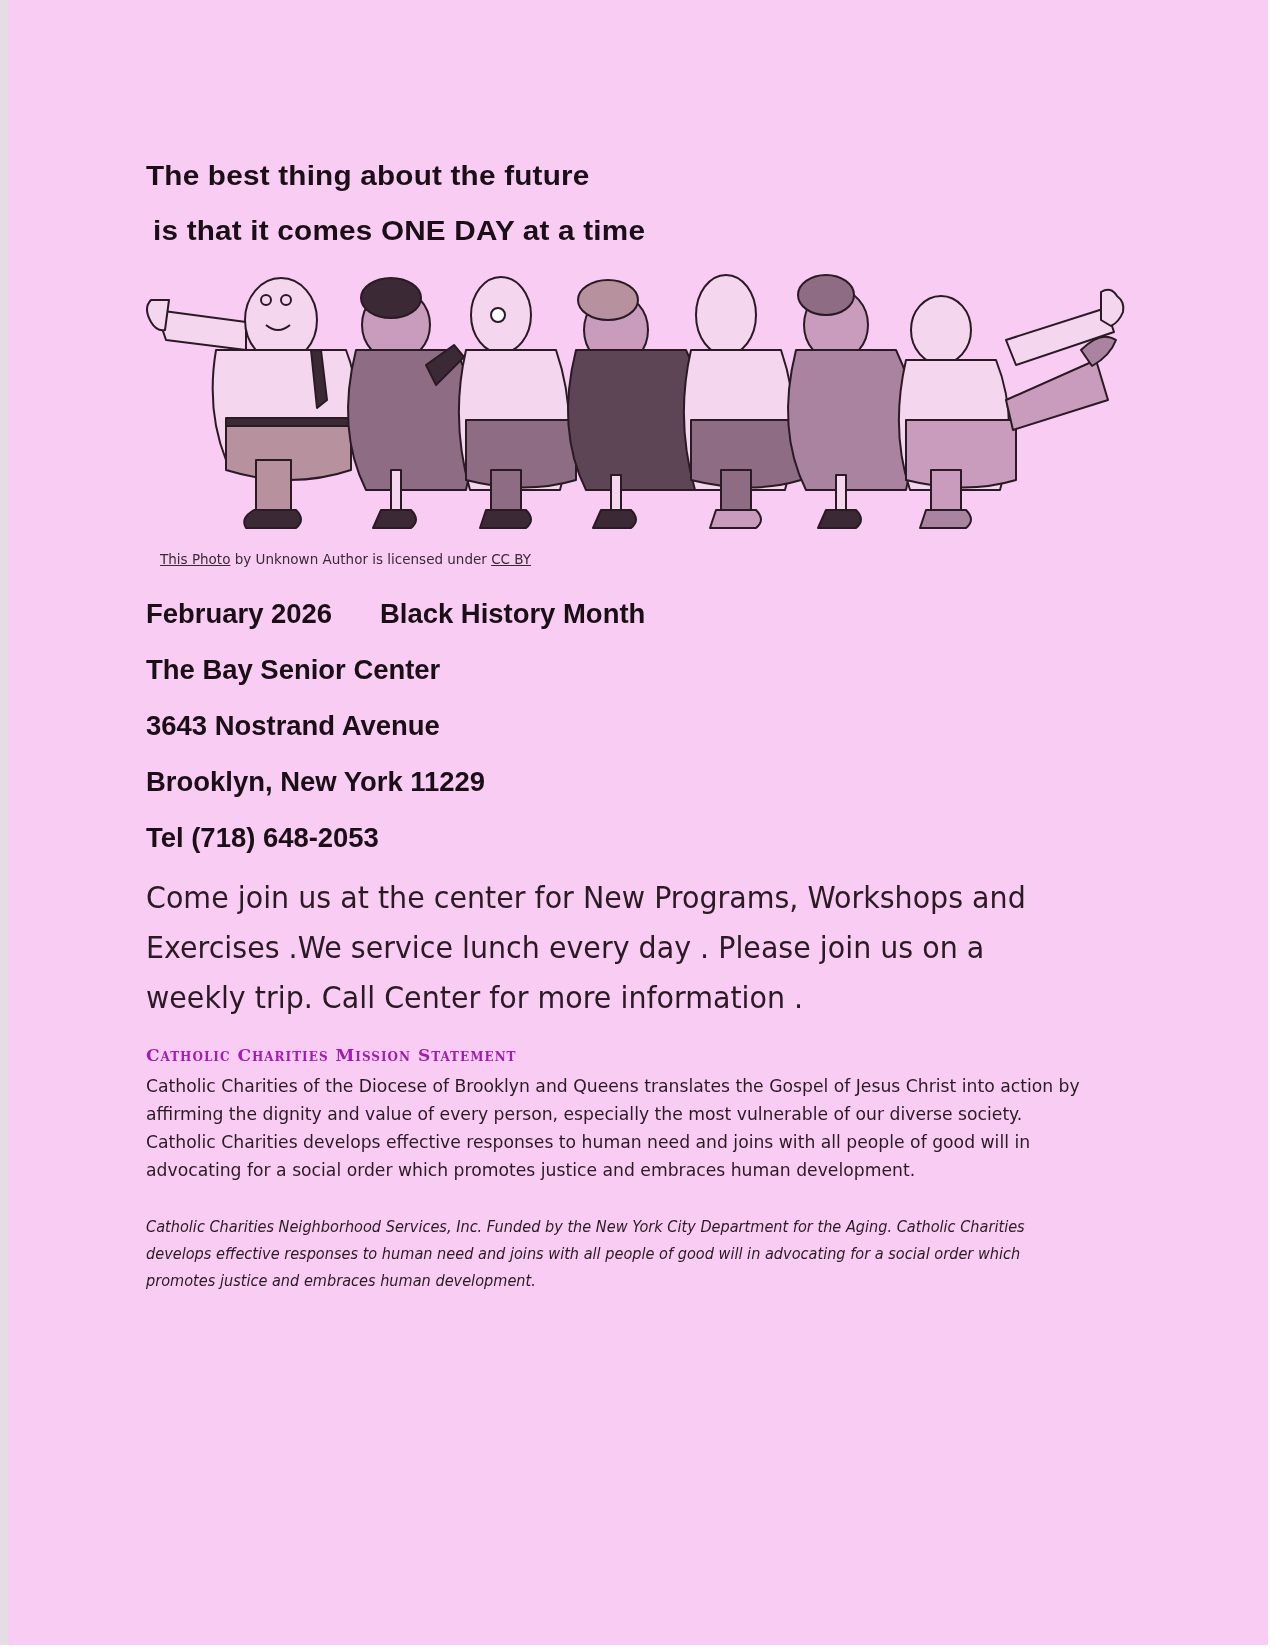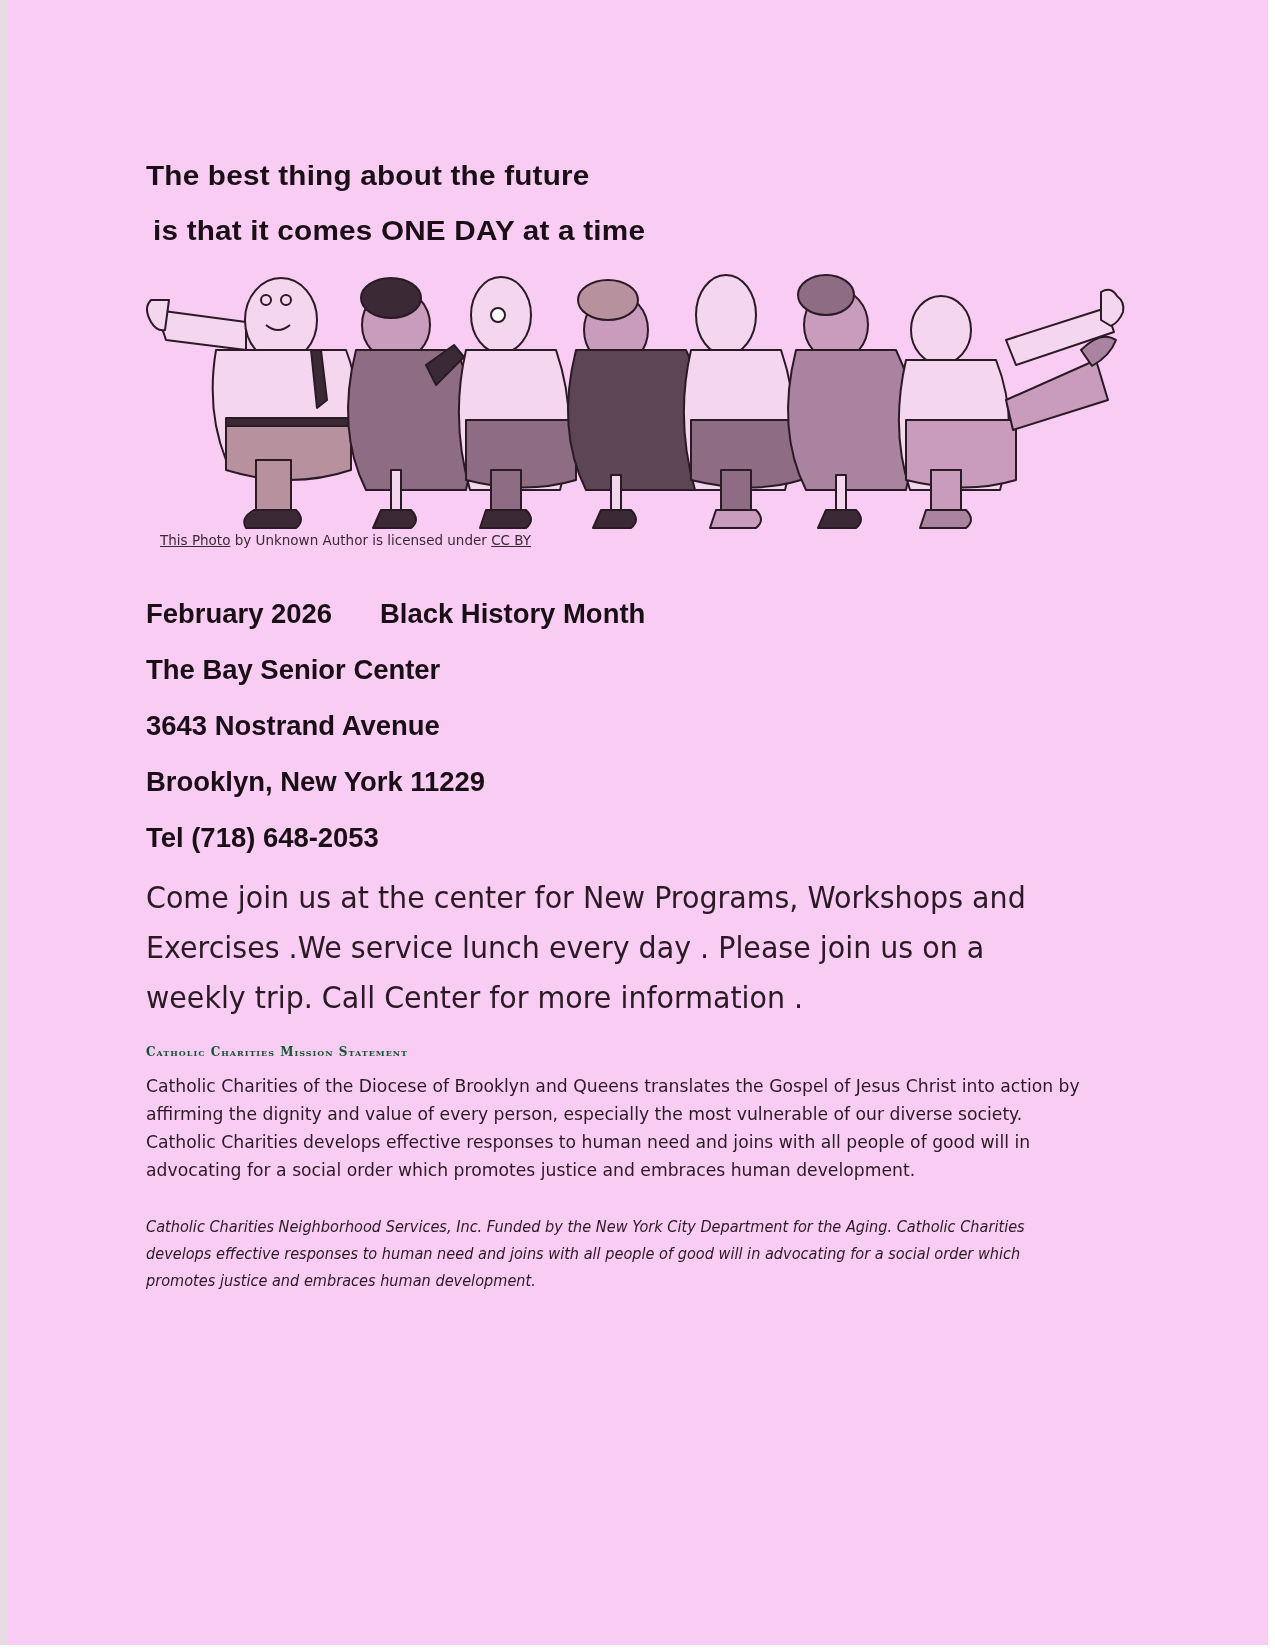--- a/index.html
+++ b/index.html
@@ -30,21 +30,21 @@
     .caption {
       font-family: "DejaVu Sans", sans-serif; font-size: 13.5px; color: #3a2a33; white-space: nowrap;
     }
     .caption .lnk { text-decoration: underline; color: #3a2a33; cursor: pointer; }
     .invite {
       font-family: "DejaVu Sans", sans-serif; font-size: 31px; color: #2a1a24;
       line-height: 50px; width: 980px;
       transform: scaleX(0.92); transform-origin: left top;
     }
     .mission-title {
-      font-family: "DejaVu Serif", serif; font-size: 12px; color: #14532d;
+      font-family: "DejaVu Serif", serif; font-size: 17px; color: #a21caf;
       font-variant: small-caps; letter-spacing: 1px; white-space: nowrap;
     }
     .mission-body {
       font-family: "DejaVu Sans", sans-serif; font-size: 18.5px; color: #2a1a24;
       line-height: 28px; width: 1010px;
       transform: scaleX(0.93); transform-origin: left top;
     }
     .funding {
       font-family: "DejaVu Sans", sans-serif; font-style: italic; font-size: 16.5px; color: #2a1a24;
       line-height: 27px; width: 1060px;
@@ -130,21 +130,21 @@
       <path d="M760 90 q-16 70 4 130 l90 0 q20 -70 -4 -130 z" fill="#f4d6ee"></path>
       <path d="M760 150 l110 0 l0 60 q-50 15 -110 0 z" fill="#c99bbd"></path>
       <rect x="785" y="200" width="30" height="45" fill="#c99bbd"></rect>
       <path d="M780 240 l40 0 q10 10 0 18 l-46 0 z" fill="#a9839f"></path>
       <path d="M860 130 l90 -40 l12 40 l-95 30 z" fill="#c99bbd"></path>
       <path d="M935 80 q20 -20 35 -10 q-6 16 -24 26 z" fill="#a9839f"></path>
     </g>
   </g>
 </svg>
 
-<div class="abs caption" style="left:160px; top:532px;">
+<div class="abs caption" style="left:160px; top:551px;">
   <span class="lnk">This Photo</span><span> by Unknown Author is licensed under </span><span class="lnk">CC BY</span>
 </div>
 
 <div class="abs info" style="left:146px; top:598px;">February 2026</div>
 <div class="abs info" style="left:380px; top:598px;">Black History Month</div>
 <div class="abs info" style="left:146px; top:654px;">The Bay Senior Center</div>
 <div class="abs info" style="left:146px; top:710px;">3643 Nostrand Avenue</div>
 <div class="abs info" style="left:146px; top:766px;">Brooklyn, New York 11229</div>
 <div class="abs info" style="left:146px; top:822px;">Tel (718) 648-2053</div>
 

